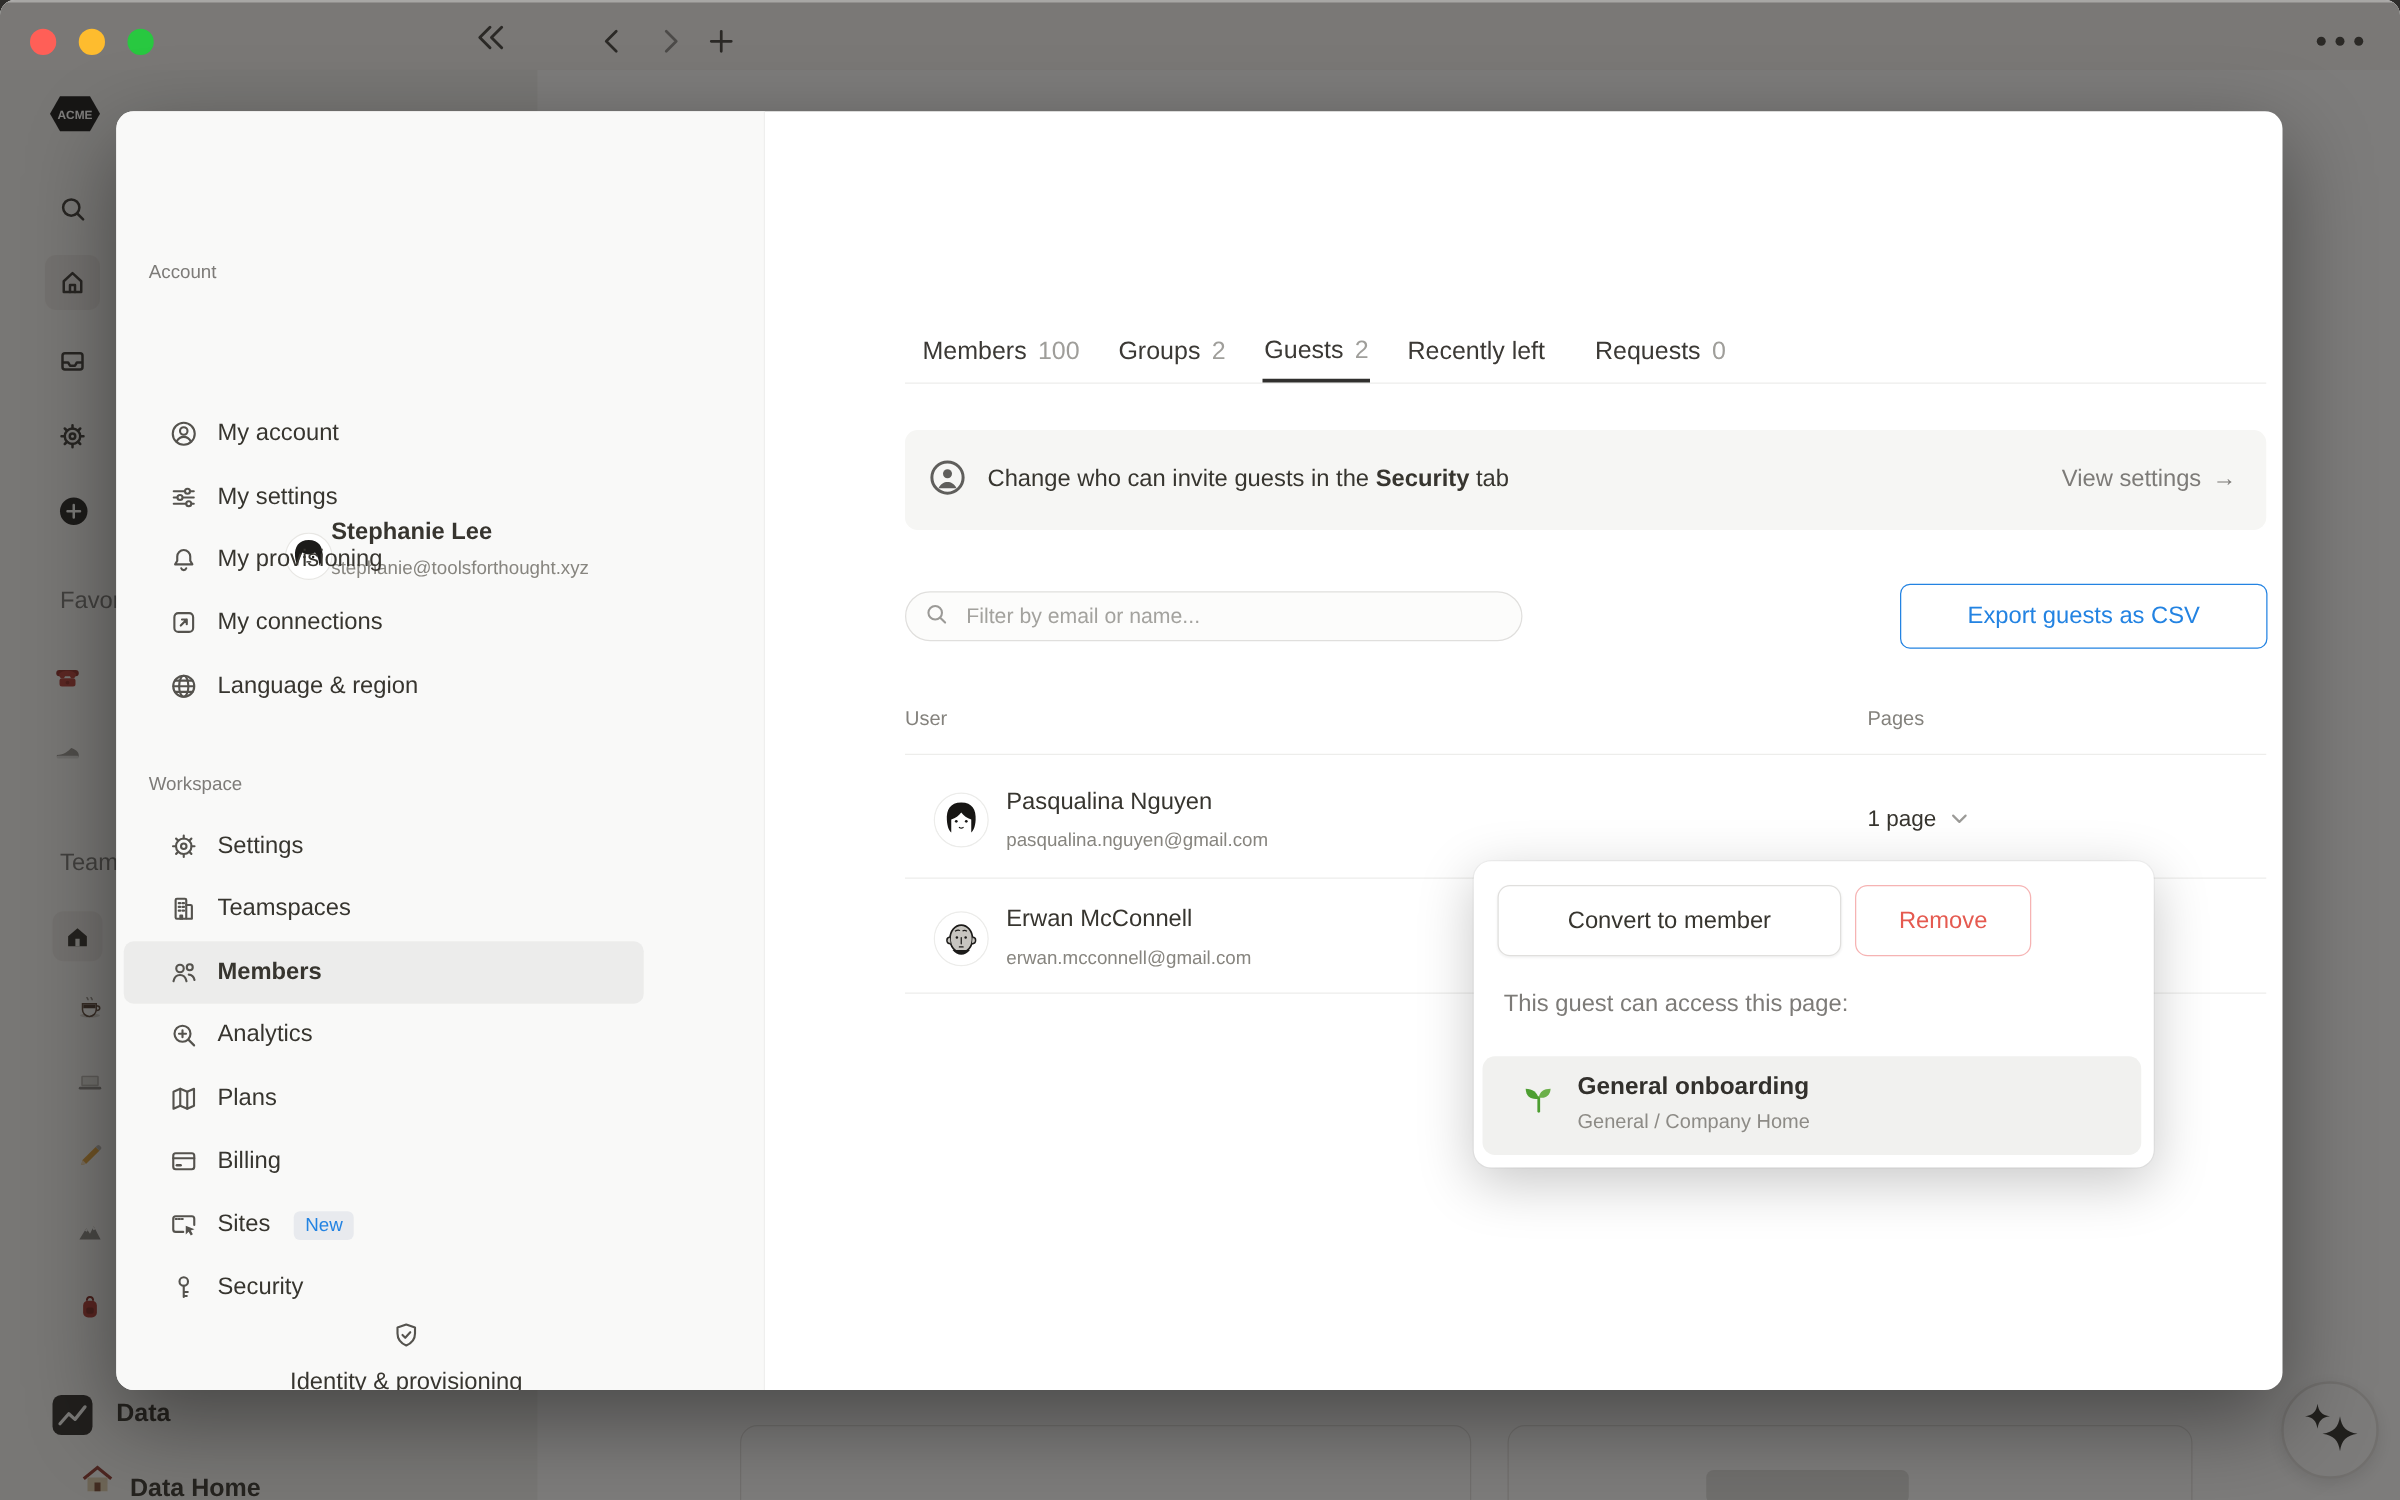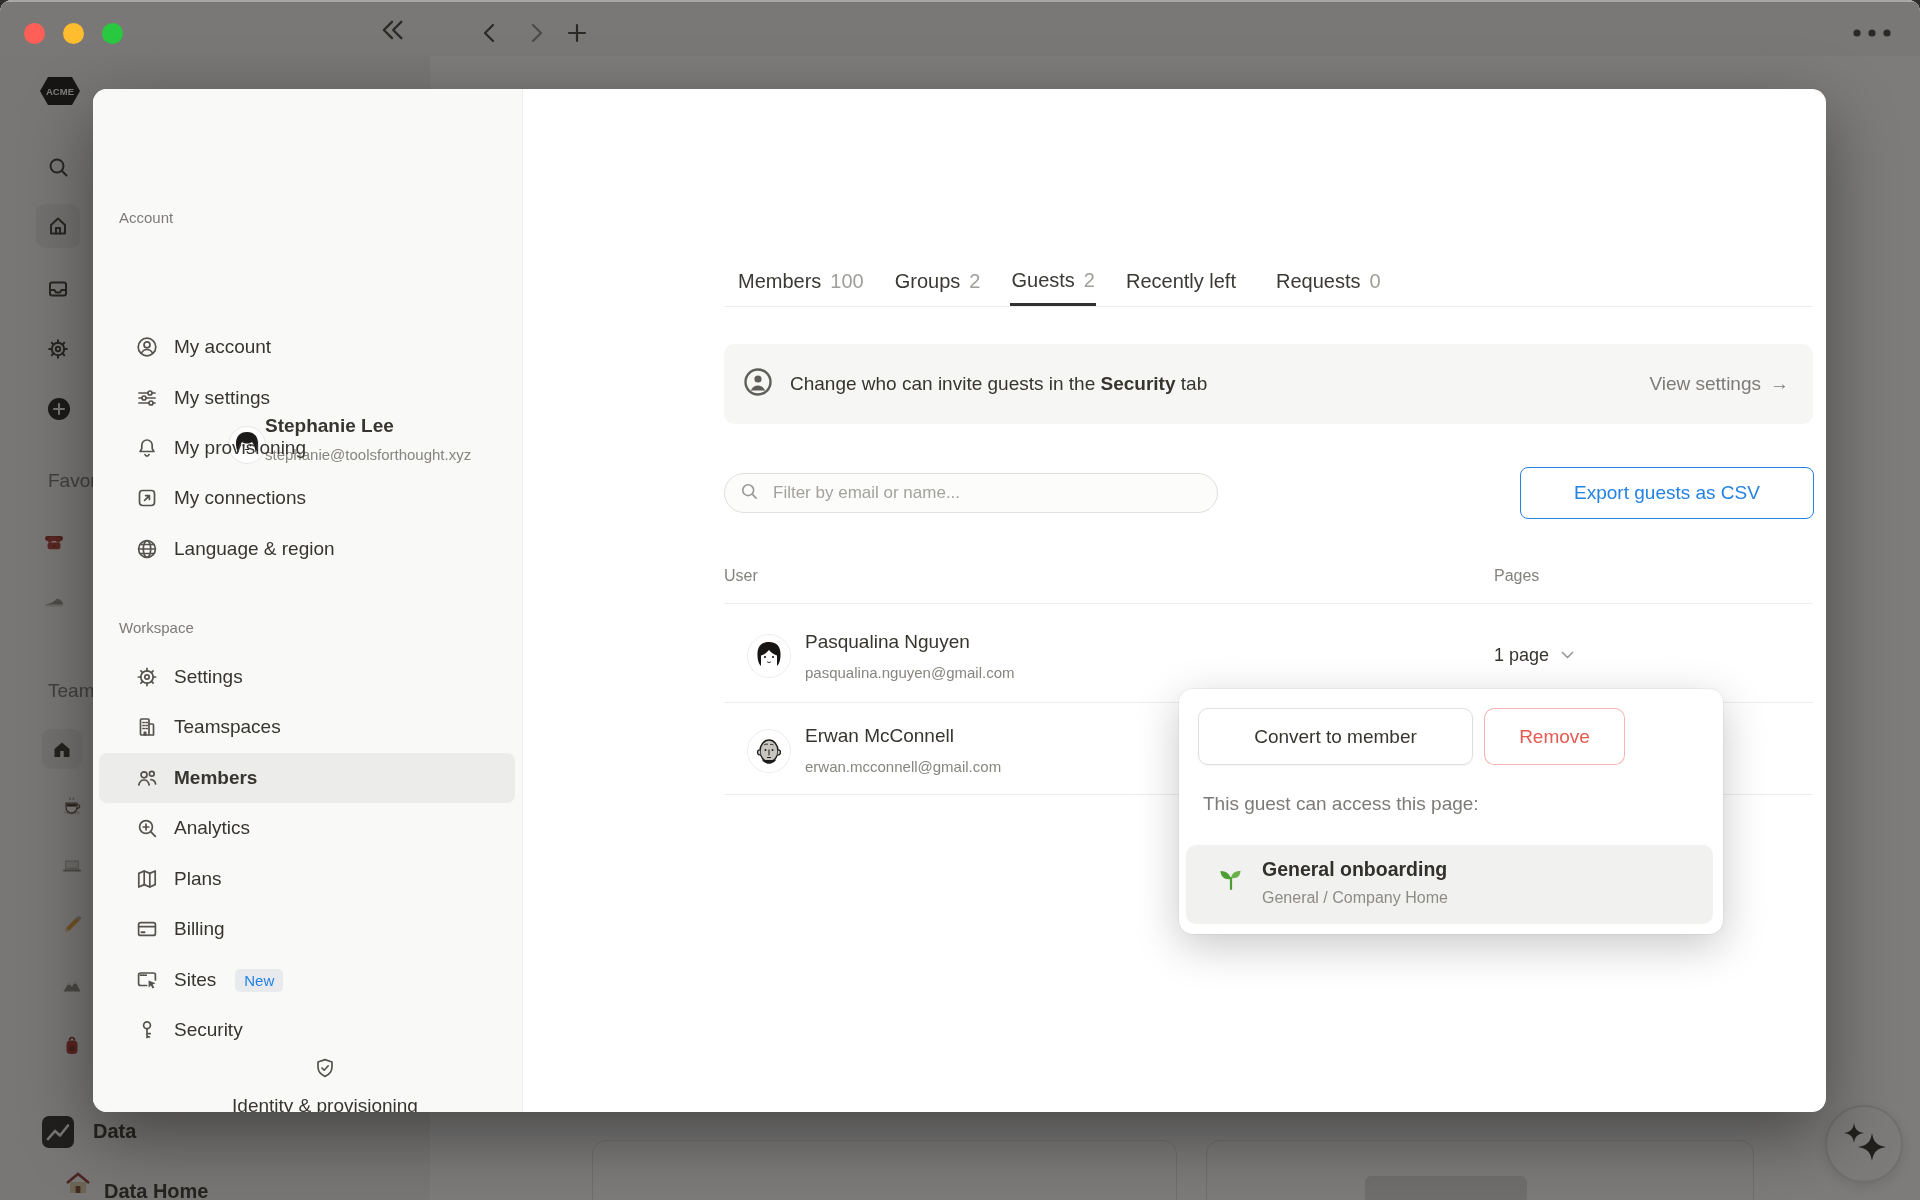--- a/index.html
+++ b/index.html
@@ -29,21 +29,21 @@
   .dim{position:absolute;inset:0;background:rgba(24,22,20,.56);z-index:10;}
   .top-edge{position:absolute;left:0;top:0;width:1920px;height:2px;background:rgba(255,255,255,.35);z-index:25;}
 
   
   .traffic{position:absolute;left:0;top:0;z-index:20;}
   .tl{position:absolute;width:21px;height:21px;border-radius:50%;}
 
   
   .modal{position:absolute;left:93px;top:89px;width:1733px;height:1023px;background:#ffffff;
          border-radius:14px;box-shadow:0 24px 70px rgba(0,0,0,.42);z-index:30;overflow:hidden;}
-  .m-sidebar{position:absolute;left:0;top:0;width:430px;height:1023px;background:#f9f9f8;
+  .m-sidebar{position:absolute;left:0;top:0;width:519px;height:1023px;background:#f9f9f8;
              border-right:1px solid rgba(0,0,0,.04);}
   .sec-hd{position:absolute;left:26px;font-size:15px;font-weight:500;color:#7d7b78;}
   .m-item{position:absolute;left:6px;width:416px;height:50px;display:flex;align-items:center;
           gap:15px;padding-left:36px;border-radius:8px;font-size:19px;color:#37352f;}
   .m-item .mi{color:#55534e;display:flex;}
   .m-item.sel{background:#ececeb;font-weight:600;}
   .badge-new{font-size:15px;font-weight:500;color:#2383e2;background:#e8eaee;border-radius:5px;
              padding:3px 9px;margin-left:4px;}
   .acct-name{position:absolute;left:172px;top:166px;font-size:19px;font-weight:600;color:#37352f;}
   .acct-mail{position:absolute;left:172px;top:197px;font-size:15px;color:#87857f;}

